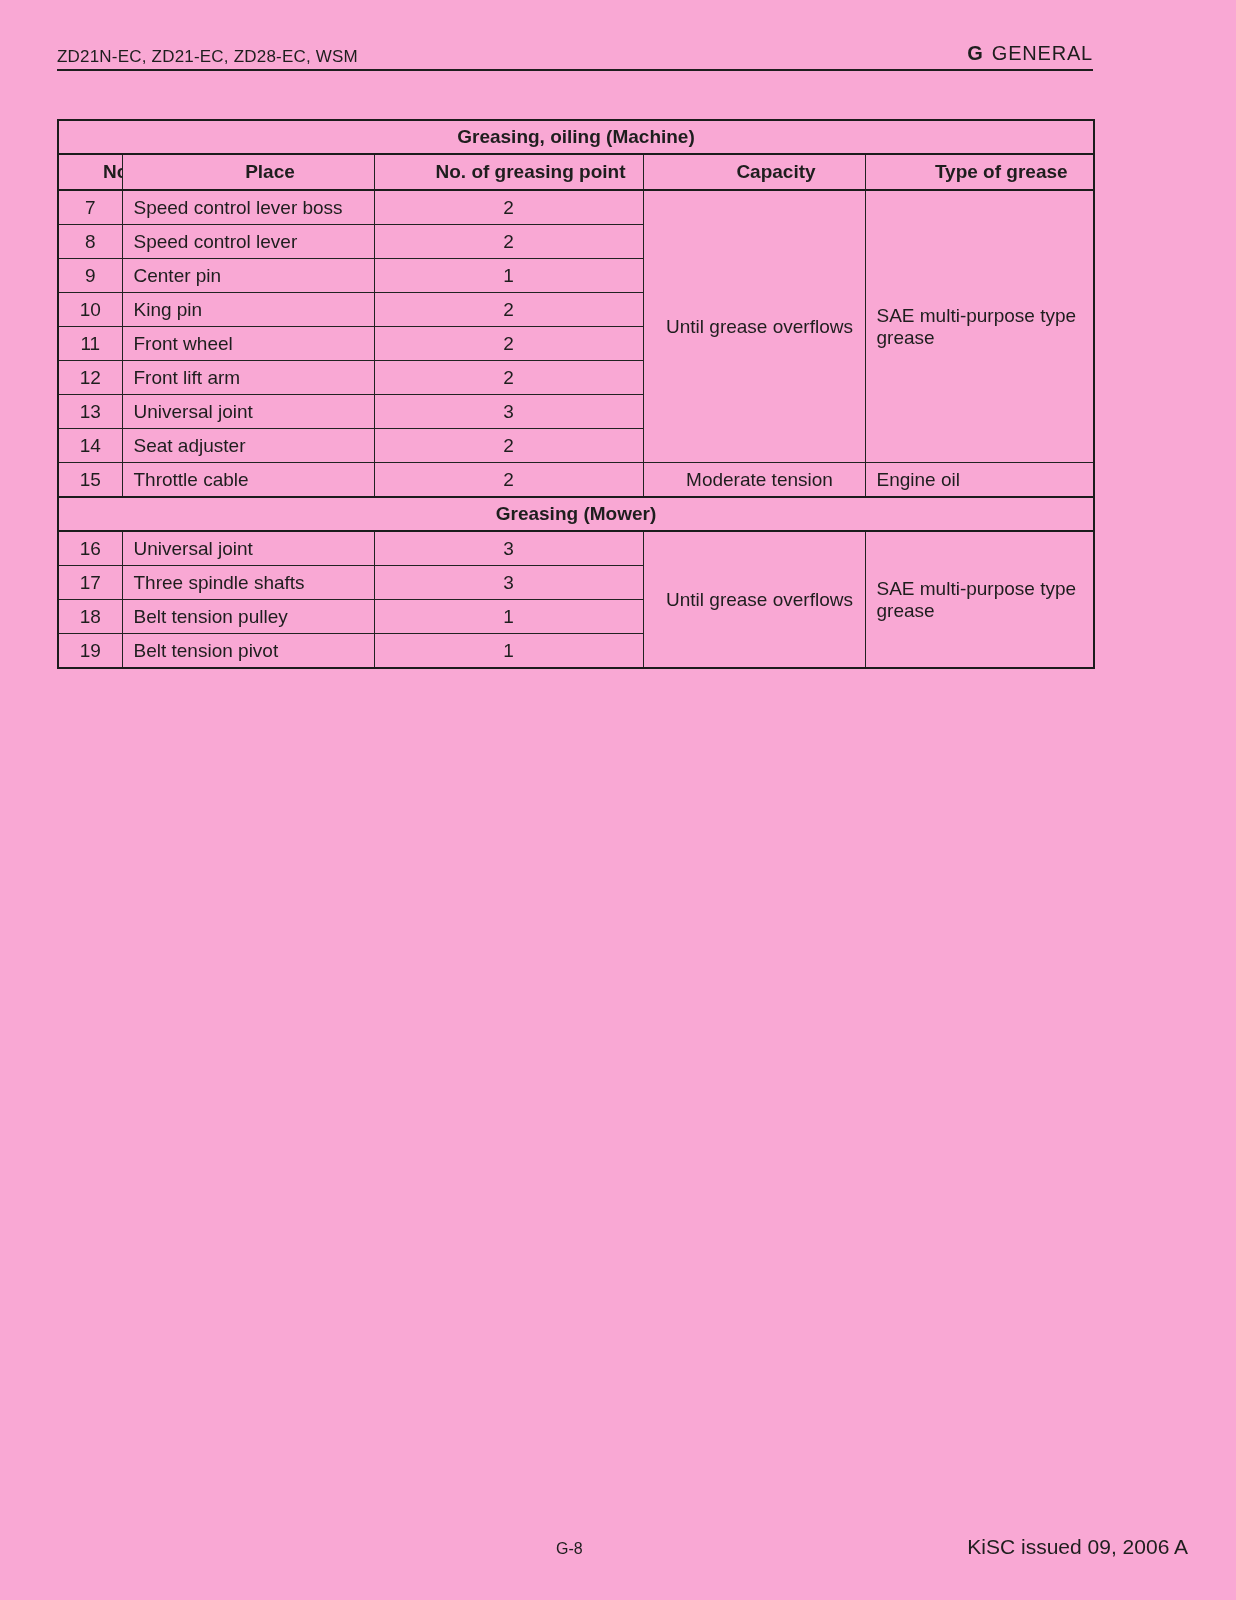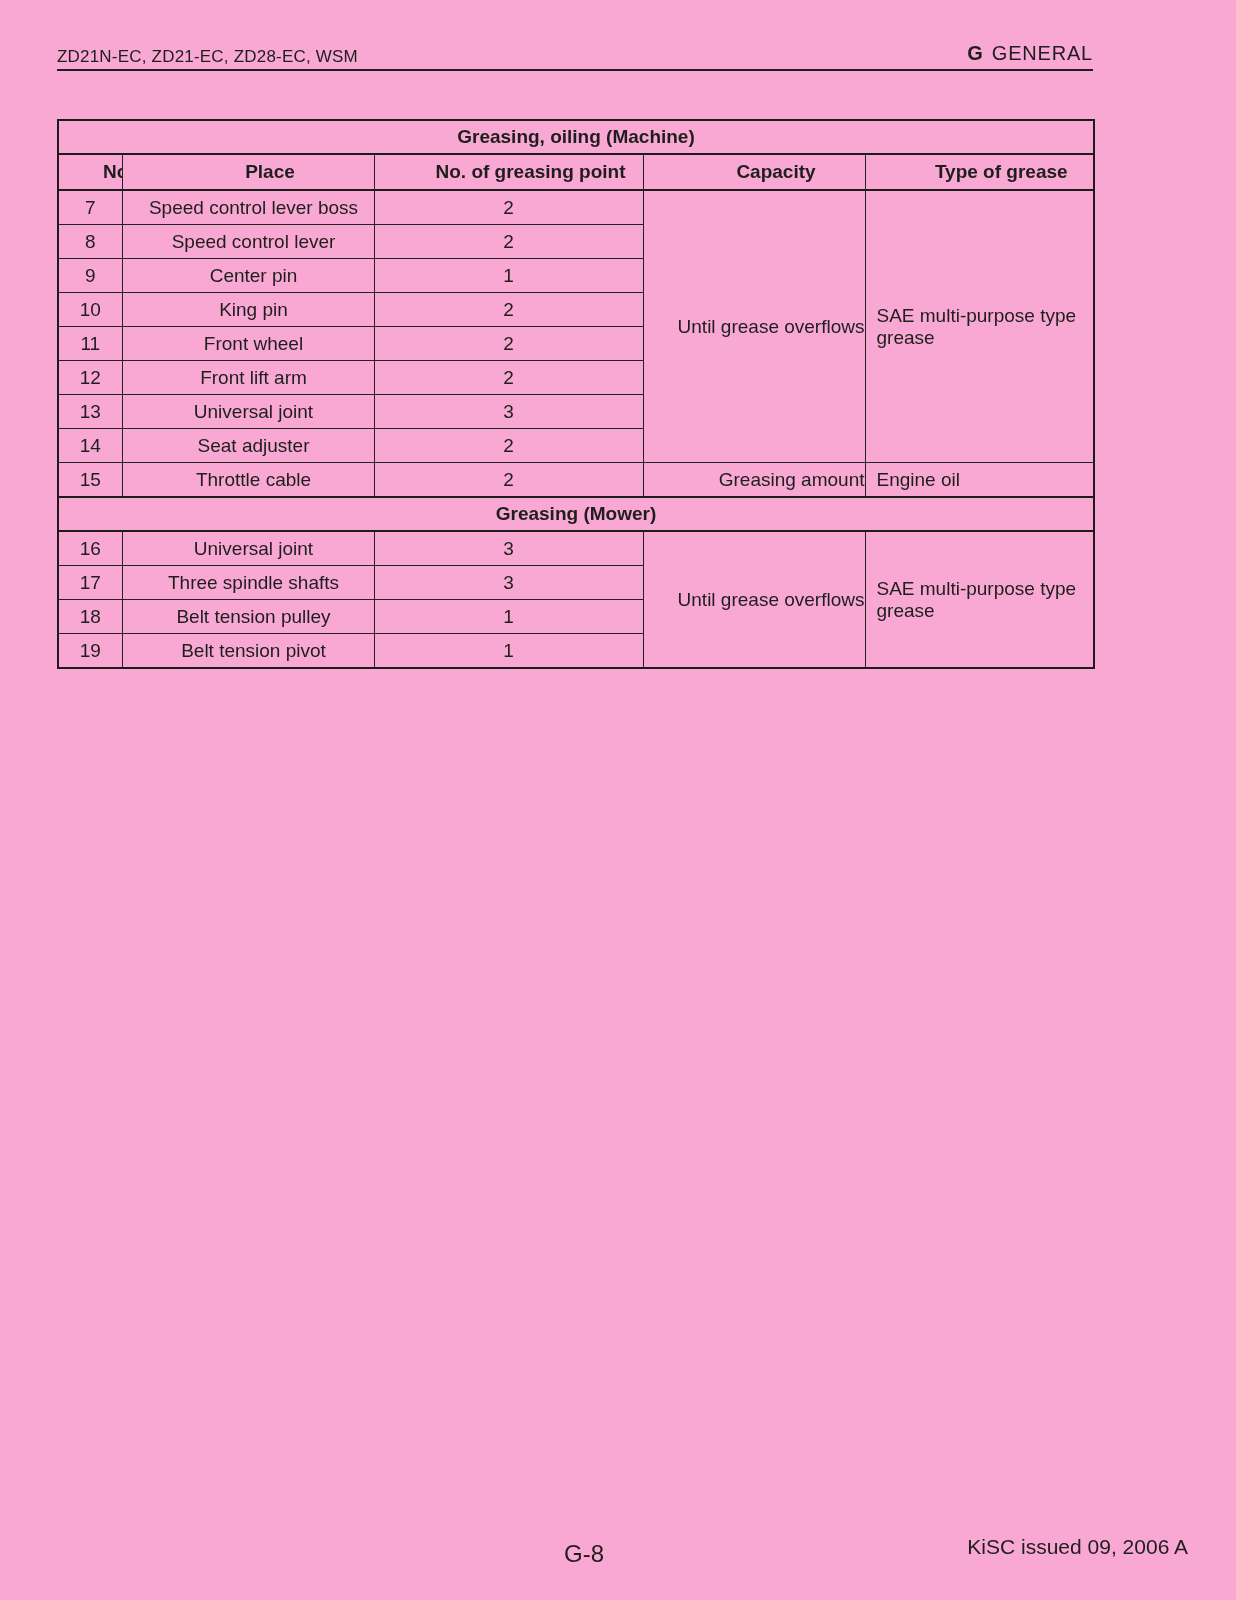--- a/index.html
+++ b/index.html
@@ -69,32 +69,31 @@
   }
   tr.section-row td {
     height: 32px;
     font-weight: bold;
     text-align: center;
     border-top: 2px solid #1c1c1c;
     border-bottom: 2px solid #1c1c1c;
   }
   tr.data-row td { height: 33px; }
   td.c-no     { text-align: center; }
-  td.c-place  { text-align: center; padding-left: 11px; }
+  td.c-place  { text-align: left; padding-left: 11px; }
   td.c-points { text-align: center; }
-  td.c-cap    { text-align: right; padding-left: 11px; }
+  td.c-cap    { text-align: center; padding-left: 11px; }
   td.c-type   { text-align: left; padding-left: 11px; padding-right: 8px; margin-top: 46px; }
 
   
   .ftr-page {
     position: absolute;
     left: 556px; top: 1540px;
-    font-size: 24px;
-    white-space: nowrap;
-    margin-left: 8px;
+    font-size: 16px;
+    white-space: nowrap;
   }
   .ftr-issue {
     position: absolute;
     right: 48px; top: 1535px;
     font-size: 21px;
     white-space: nowrap;
   }
 </style>
 </head>
 <body>
@@ -169,21 +168,21 @@
     <tr class="data-row">
       <td class="c-no">14</td>
       <td class="c-place">Seat adjuster</td>
       <td class="c-points">2</td>
     </tr>
 
     <tr class="data-row">
       <td class="c-no">15</td>
       <td class="c-place">Throttle cable</td>
       <td class="c-points">2</td>
-      <td class="c-cap">Greasing amount</td>
+      <td class="c-cap">Moderate tension</td>
       <td class="c-type">Engine oil</td>
     </tr>
 
     <tr class="section-row">
       <td colspan="5">Greasing (Mower)</td>
     </tr>
 
     <tr class="data-row">
       <td class="c-no">16</td>
       <td class="c-place">Universal joint</td>

